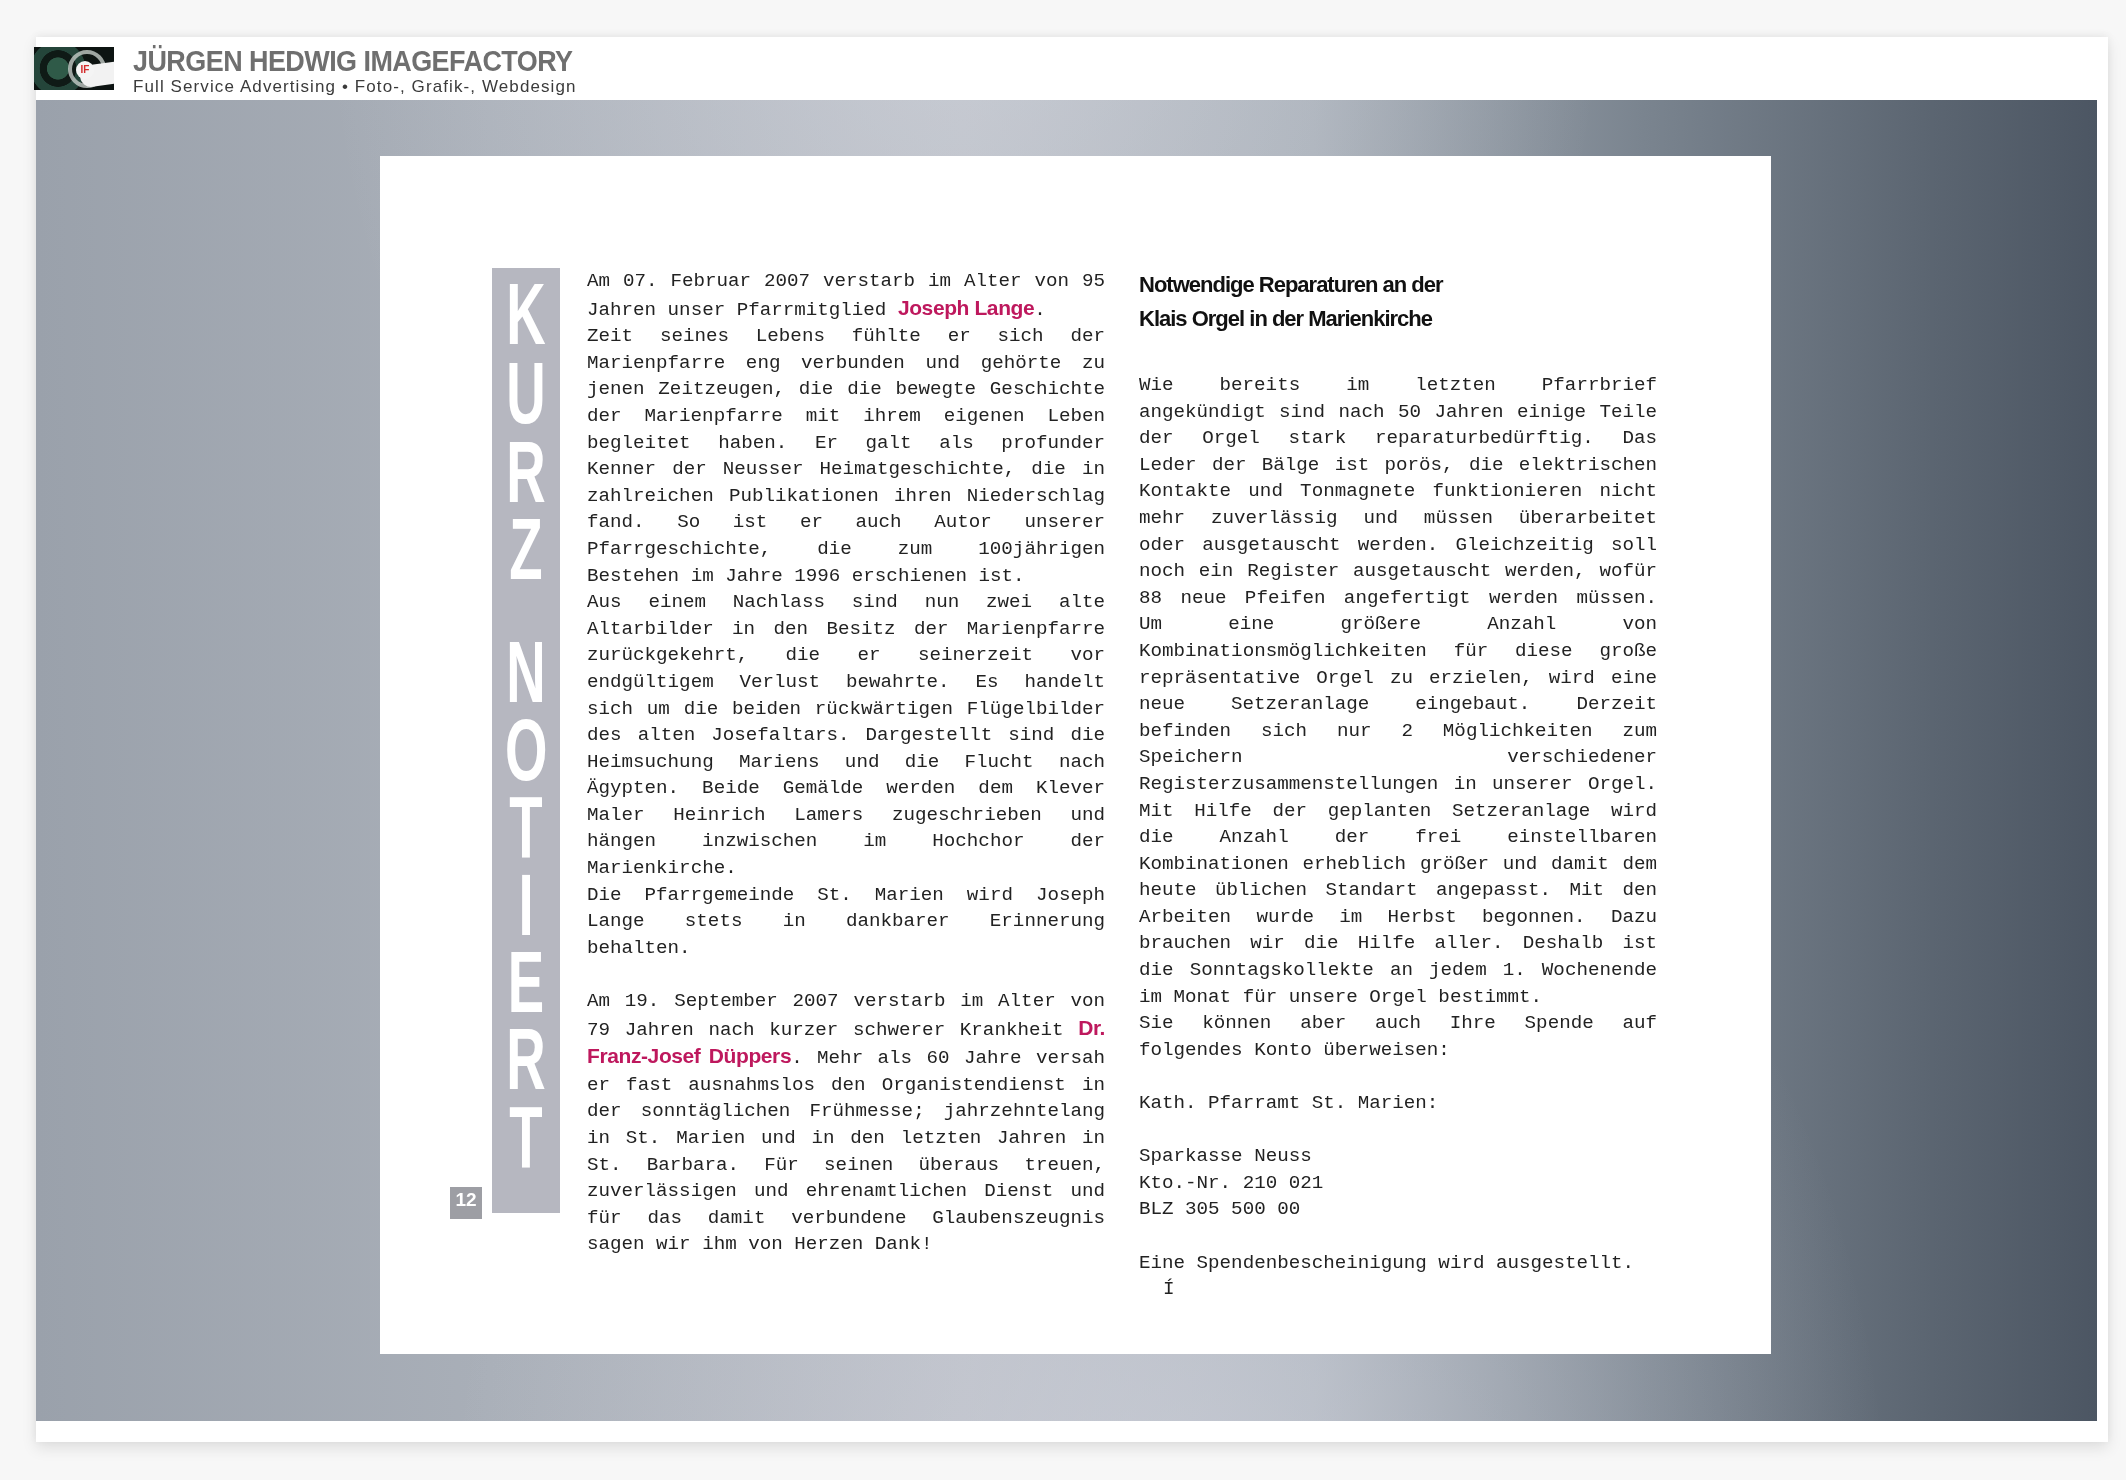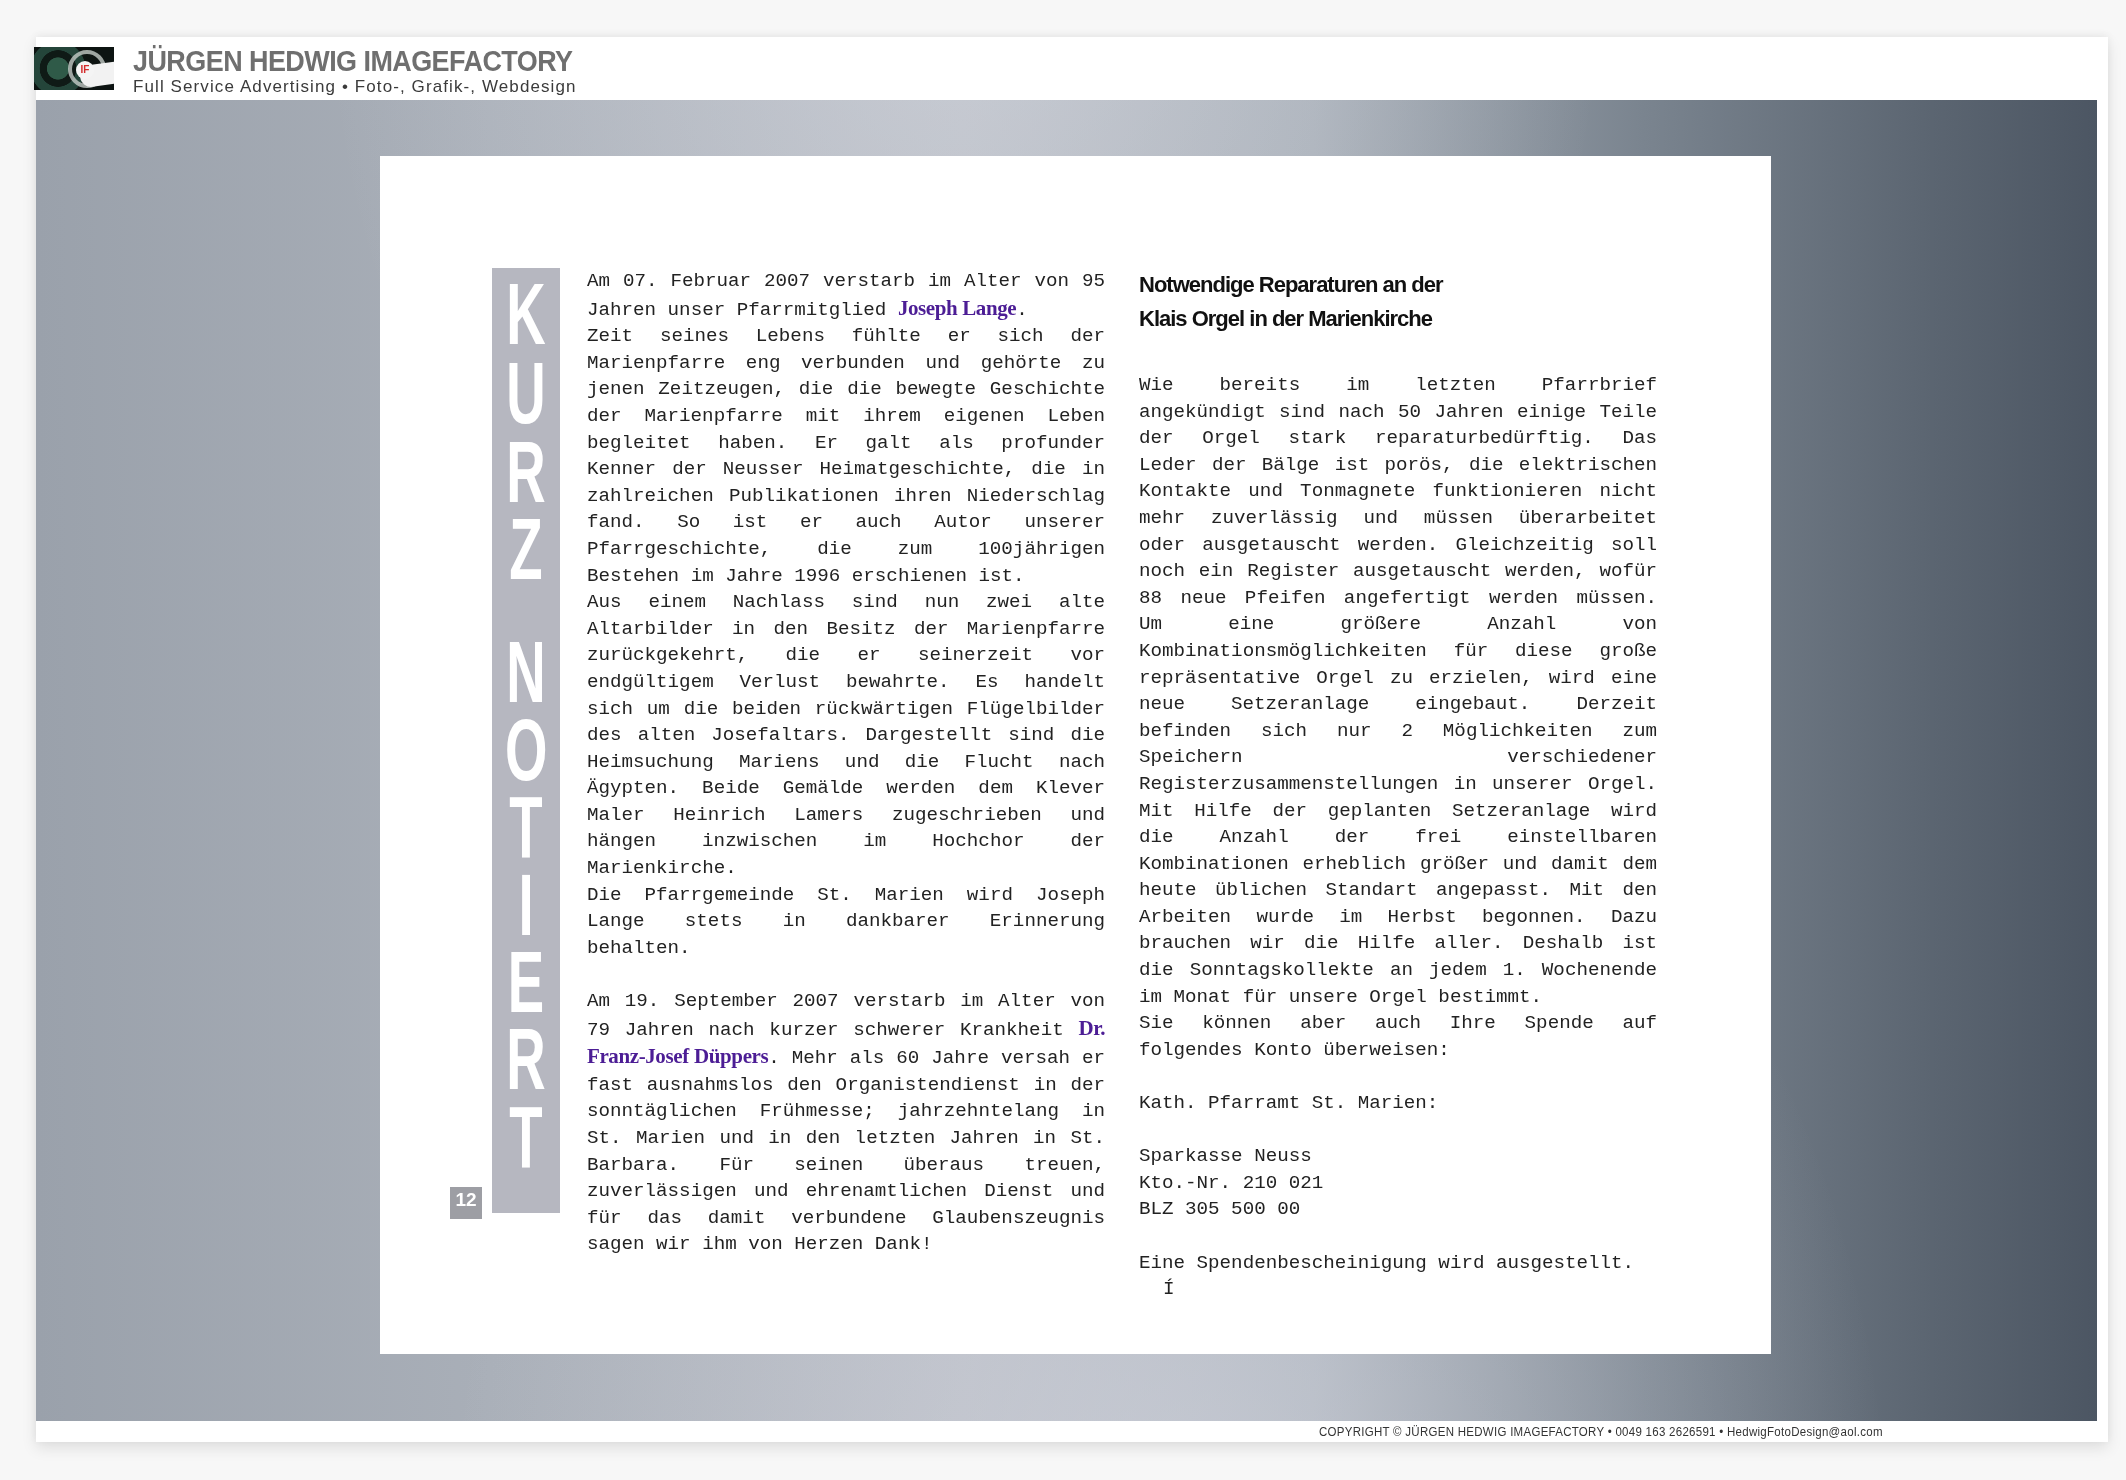--- a/index.html
+++ b/index.html
@@ -81,21 +81,21 @@
   .h-nachruf {
     font-family:"Liberation Sans", sans-serif; font-weight:bold; font-size:31px; letter-spacing:-0.8px;
     line-height:38px; margin:0 0 10px 0; color:#111; text-align:left;
   }
   .h-orgel {
     font-family:"Liberation Sans", sans-serif; font-weight:bold; font-size:22px; letter-spacing:-1px;
     line-height:34px; margin:0 0 36px 0; color:#111; text-align:left;
   }
   .col p { margin:0; }
   .col p.gap { margin-top:26.6px; }
-  .bold-name { font-family:Liberation Serif, serif; font-weight:bold; font-size:21px; letter-spacing:-0.4px; color:#4c1d95; }
+  .bold-name { font-family:Liberation Sans, sans-serif; font-weight:bold; font-size:21px; letter-spacing:-0.4px; color:#be185d; }
   .right-tail { text-align:left; }
   .mark { display:inline-block; margin-left:24px; }
 </style>
 </head>
 <body>
 
 <div class="frame">
   <div class="header">
     <div class="logo">
       <div class="ring"></div>
@@ -142,16 +142,13 @@
       <div class="right-tail">
         <p class="gap" style="">Kath. Pfarramt St. Marien:</p>
         <p class="gap">Sparkasse Neuss</p>
         <p>Kto.-Nr. 210 021</p>
         <p>BLZ 305 500 00</p>
         <p class="gap"><span>Eine Spendenbescheinigung wird ausgestellt.</span><span class="mark">Í</span></p>
       </div>
     </div>
   </div>
 
-  <div class="footer">
-    <div class="copyright">COPYRIGHT © JÜRGEN HEDWIG IMAGEFACTORY • 0049 163 2626591 • HedwigFotoDesign@aol.com</div>
-  </div>
 </div>
 
 </body></html>

